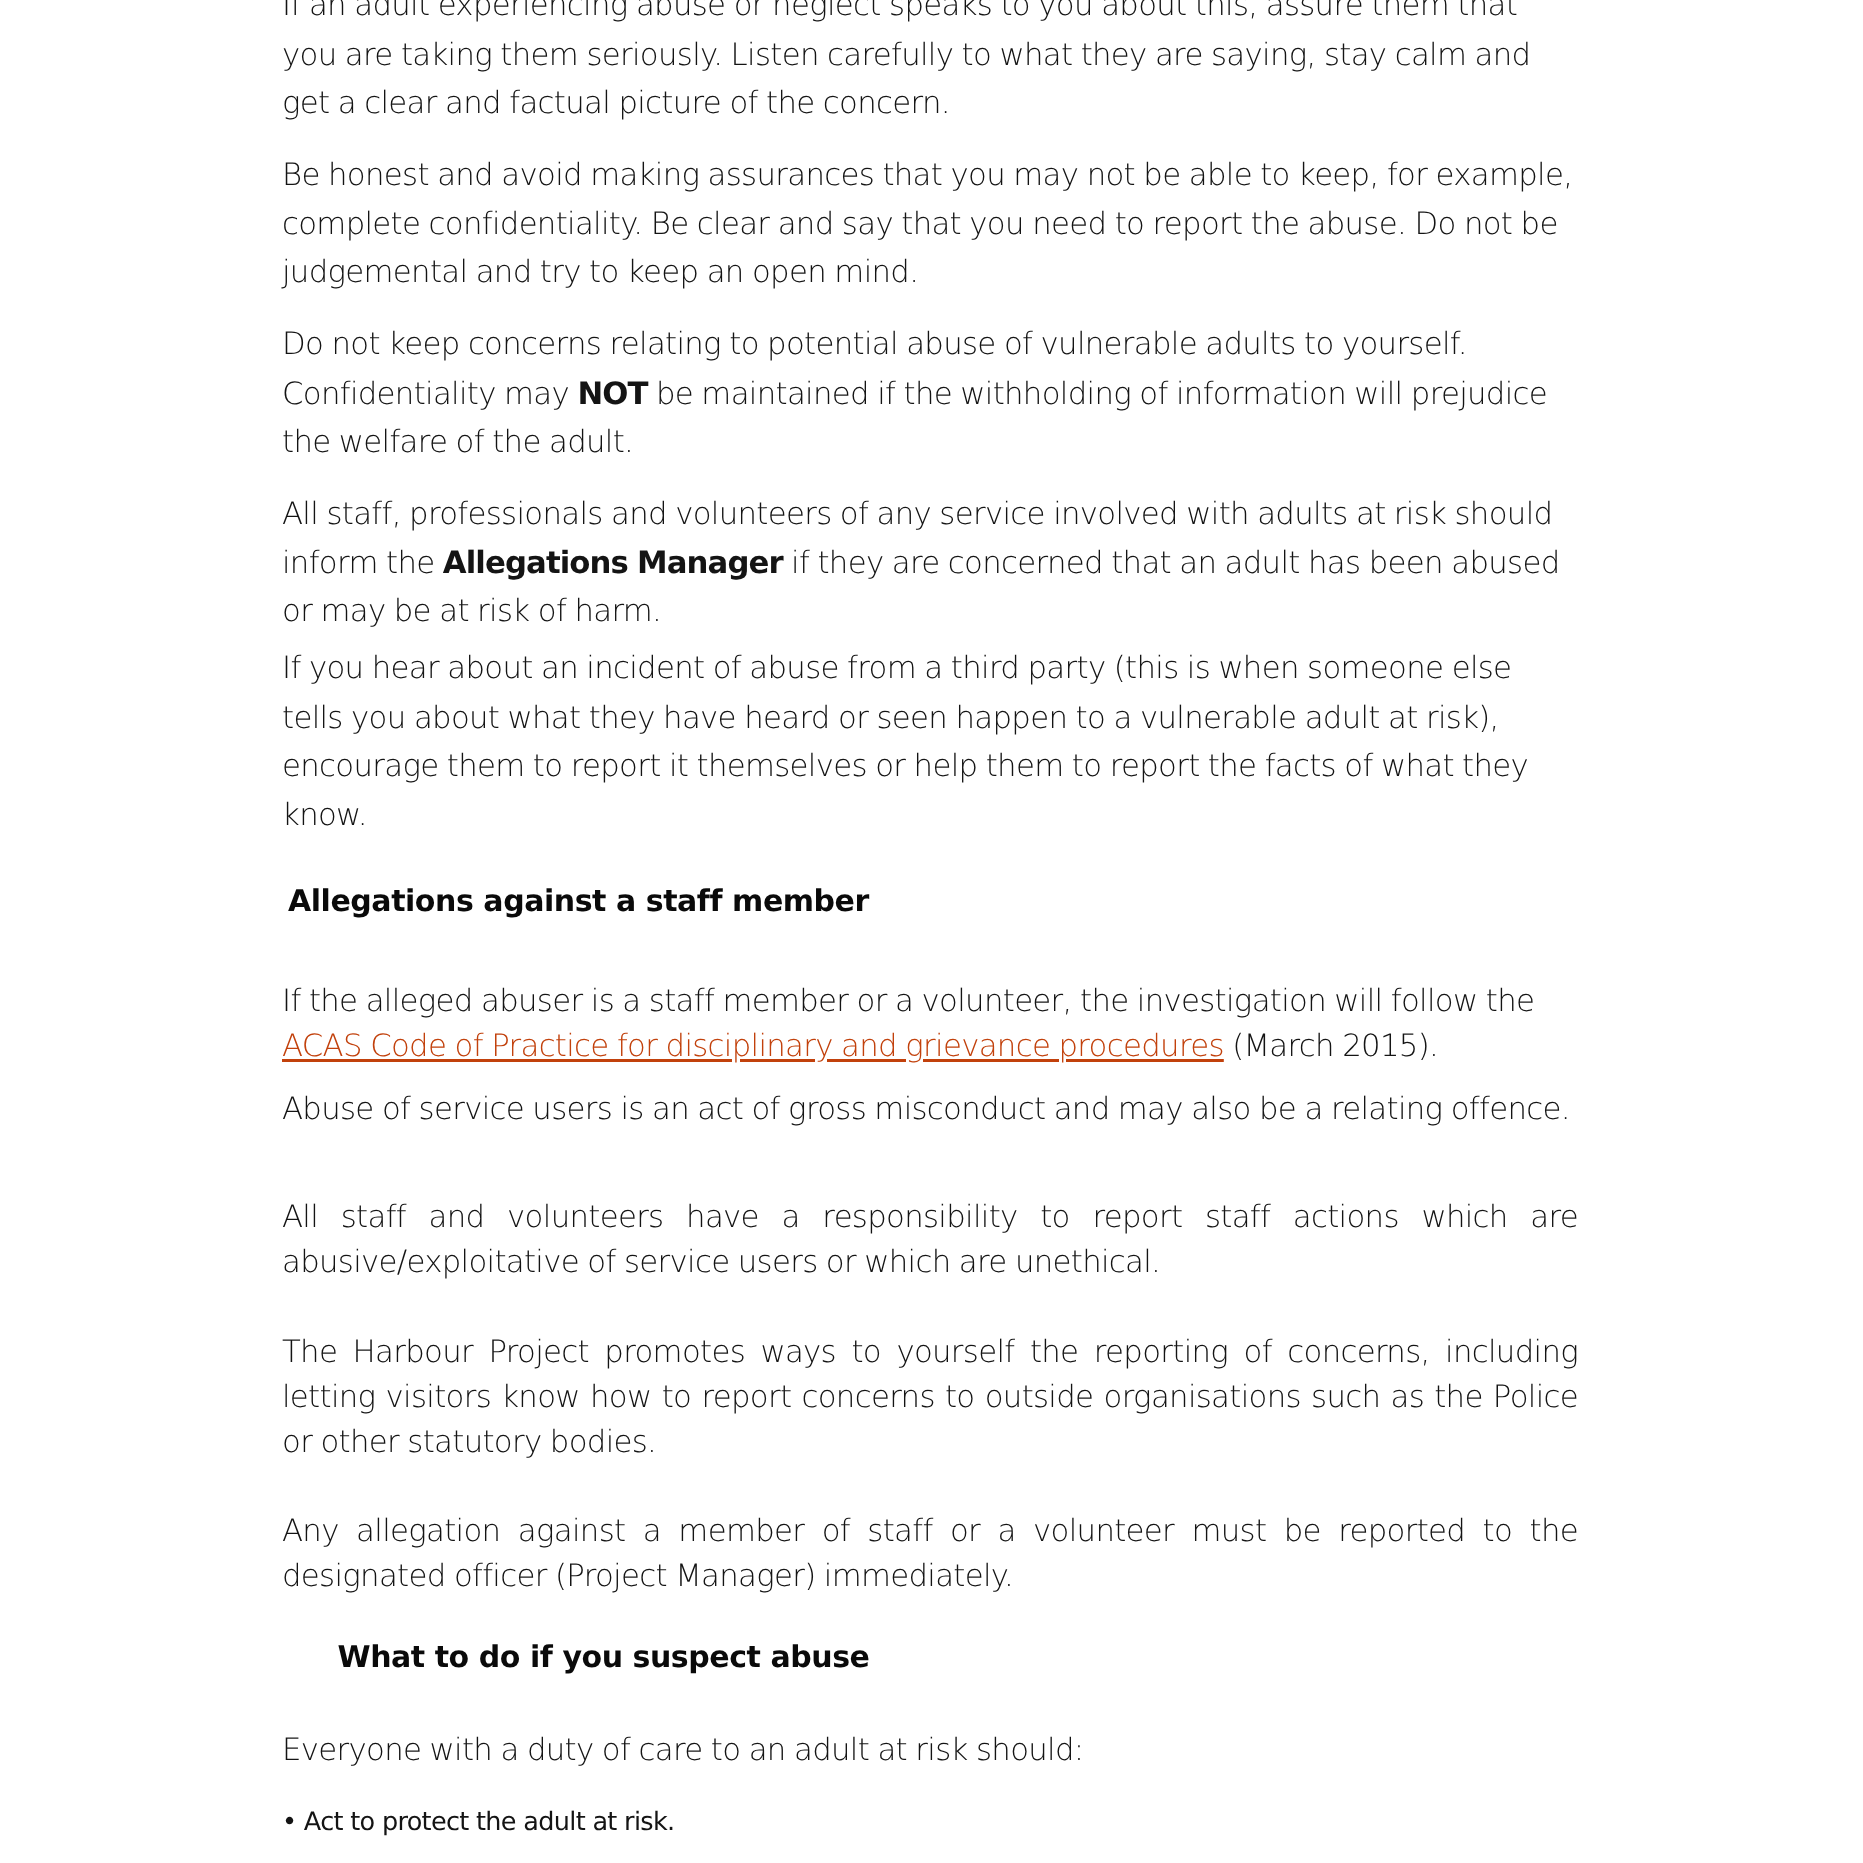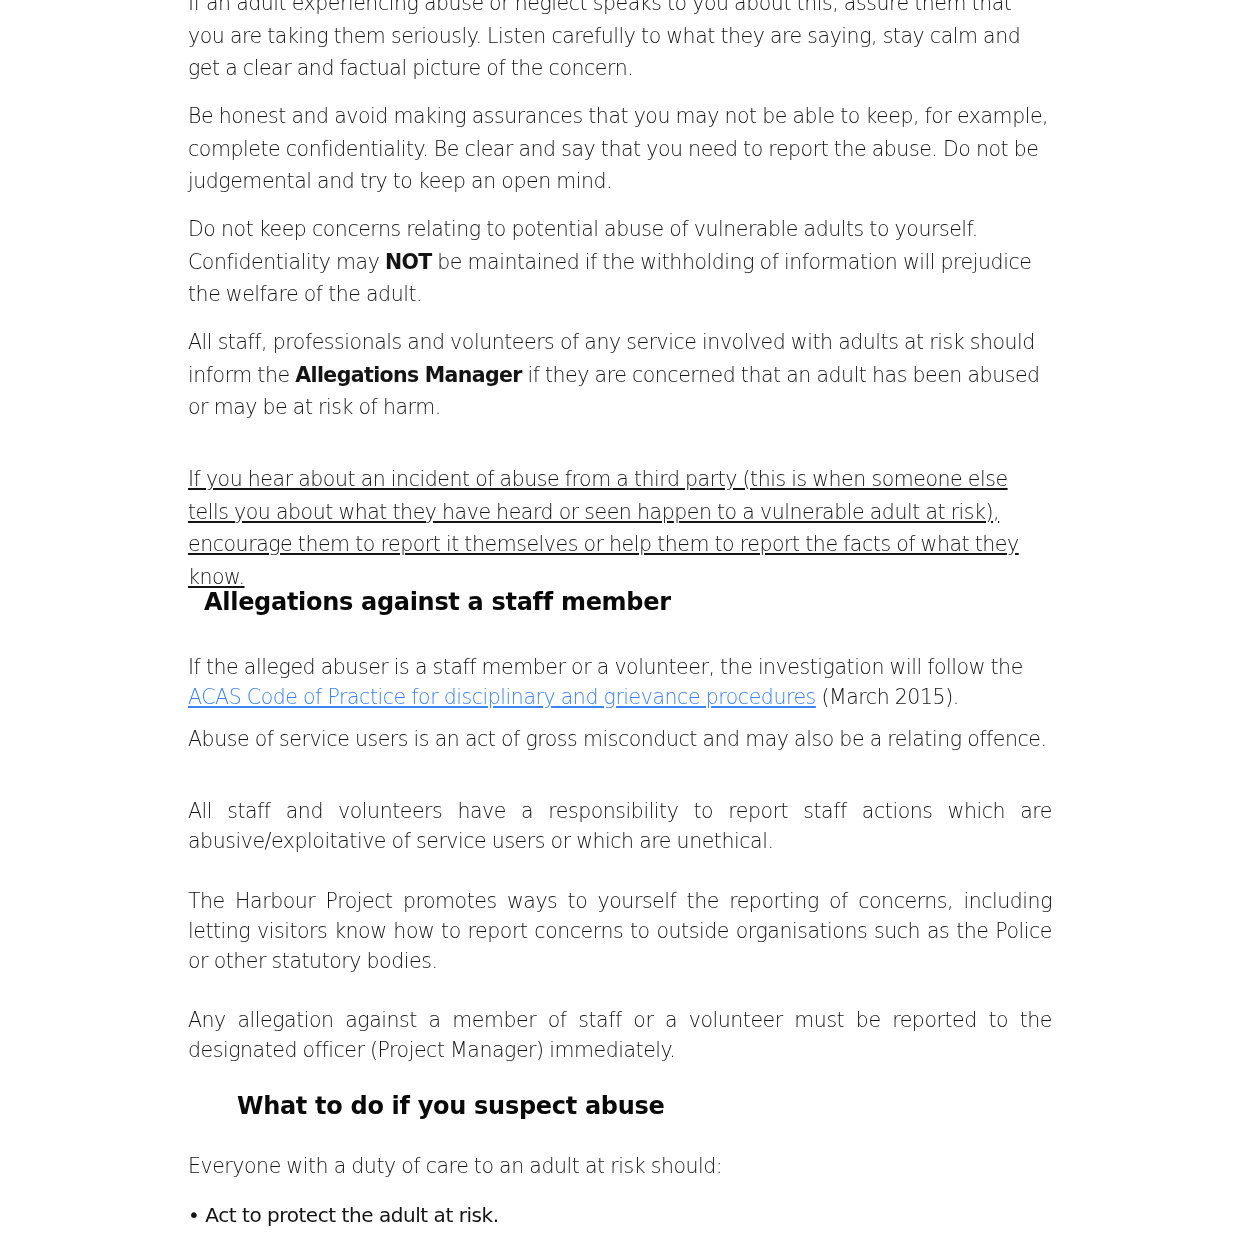--- a/index.html
+++ b/index.html
@@ -10,41 +10,41 @@
     .page { position: absolute; left: 188px; top: 0; width: 864px; }
     .p {
       position: absolute; left: 0; width: 864px;
       font-size: 20.5px; line-height: 32.5px; letter-spacing: -0.45px;
       word-spacing: -0.5px; margin: 0; color: #141414;
       font-family: "DejaVu Sans", sans-serif; font-weight: 300;
     }
     .p.j { text-align: justify; line-height: 30px; }
     .p b { font-weight: bold; letter-spacing: -0.6px; }
     .h {
-      position: absolute; left: 16px; margin: 0;
-      font-size: 24px; font-weight: bold; letter-spacing: -0.3px; color: #0a0a0a;
+      position: absolute; left: 4px; margin: 0;
+      font-size: 20px; font-weight: bold; letter-spacing: -0.3px; color: #0a0a0a;
       font-family: "DejaVu Sans", sans-serif;
     }
-    a.link { color: #3b82f6; text-decoration: underline; }
-    .bullet { position: absolute; left: 0; font-size: 20px; line-height: 32px; letter-spacing: -0.45px; color:#141414; }
+    a.link { color: #c2410c; text-decoration: underline; }
+    .bullet { position: absolute; left: 0; font-size: 17px; line-height: 32px; letter-spacing: -0.45px; color:#141414; }
   </style>
 </head>
 <body>
 
 <div class="page">
 
   <p class="p" style="top:-13px;">If an adult experiencing abuse or neglect speaks to you about this, assure them that you are taking them seriously. Listen carefully to what they are saying, stay calm and get a clear and factual picture of the concern.</p>
 
   <p class="p" style="top:100px;">Be honest and avoid making assurances that you may not be able to keep, for example, complete confidentiality. Be clear and say that you need to report the abuse. Do not be judgemental and try to keep an open mind.</p>
 
   <p class="p" style="top:213px;"><span>Do not keep concerns relating to potential abuse of vulnerable adults to yourself. Confidentiality may </span><b>NOT</b><span> be maintained if the withholding of information will prejudice the welfare of the adult.</span></p>
 
   <p class="p" style="top:326px;"><span>All staff, professionals and volunteers of any service involved with adults at risk should inform the </span><b>Allegations Manager</b><span> if they are concerned that an adult has been abused or may be at risk of harm.</span></p>
 
-  <p class="p" style="top:463px;text-decoration:underline;">If you hear about an incident of abuse from a third party (this is when someone else tells you about what they have heard or seen happen to a vulnerable adult at risk), encourage them to report it themselves or help them to report the facts of what they know.</p>
+  <p class="p" style="top:429px;">If you hear about an incident of abuse from a third party (this is when someone else tells you about what they have heard or seen happen to a vulnerable adult at risk), encourage them to report it themselves or help them to report the facts of what they know.</p>
 
   <h2 class="h" style="top:588px;">Allegations against a staff member</h2>
 
   <p class="p" style="top:652px; line-height:30px;"><span>If the alleged abuser is a staff member or a volunteer, the investigation will follow the </span><a class="link" href="#">ACAS Code of Practice for disciplinary and grievance procedures</a><span> (March 2015).</span></p>
 
   <p class="p j" style="top:724px;">Abuse of service users is an act of gross misconduct and may also be a relating offence.</p>
 
   <p class="p j" style="top:796px;">All staff and volunteers have a responsibility to report staff actions which are abusive/exploitative of service users or which are unethical.</p>
 
   <p class="p j" style="top:886px;">The Harbour Project promotes ways to yourself the reporting of concerns, including letting visitors know how to report concerns to outside organisations such as the Police or other statutory bodies.</p>

